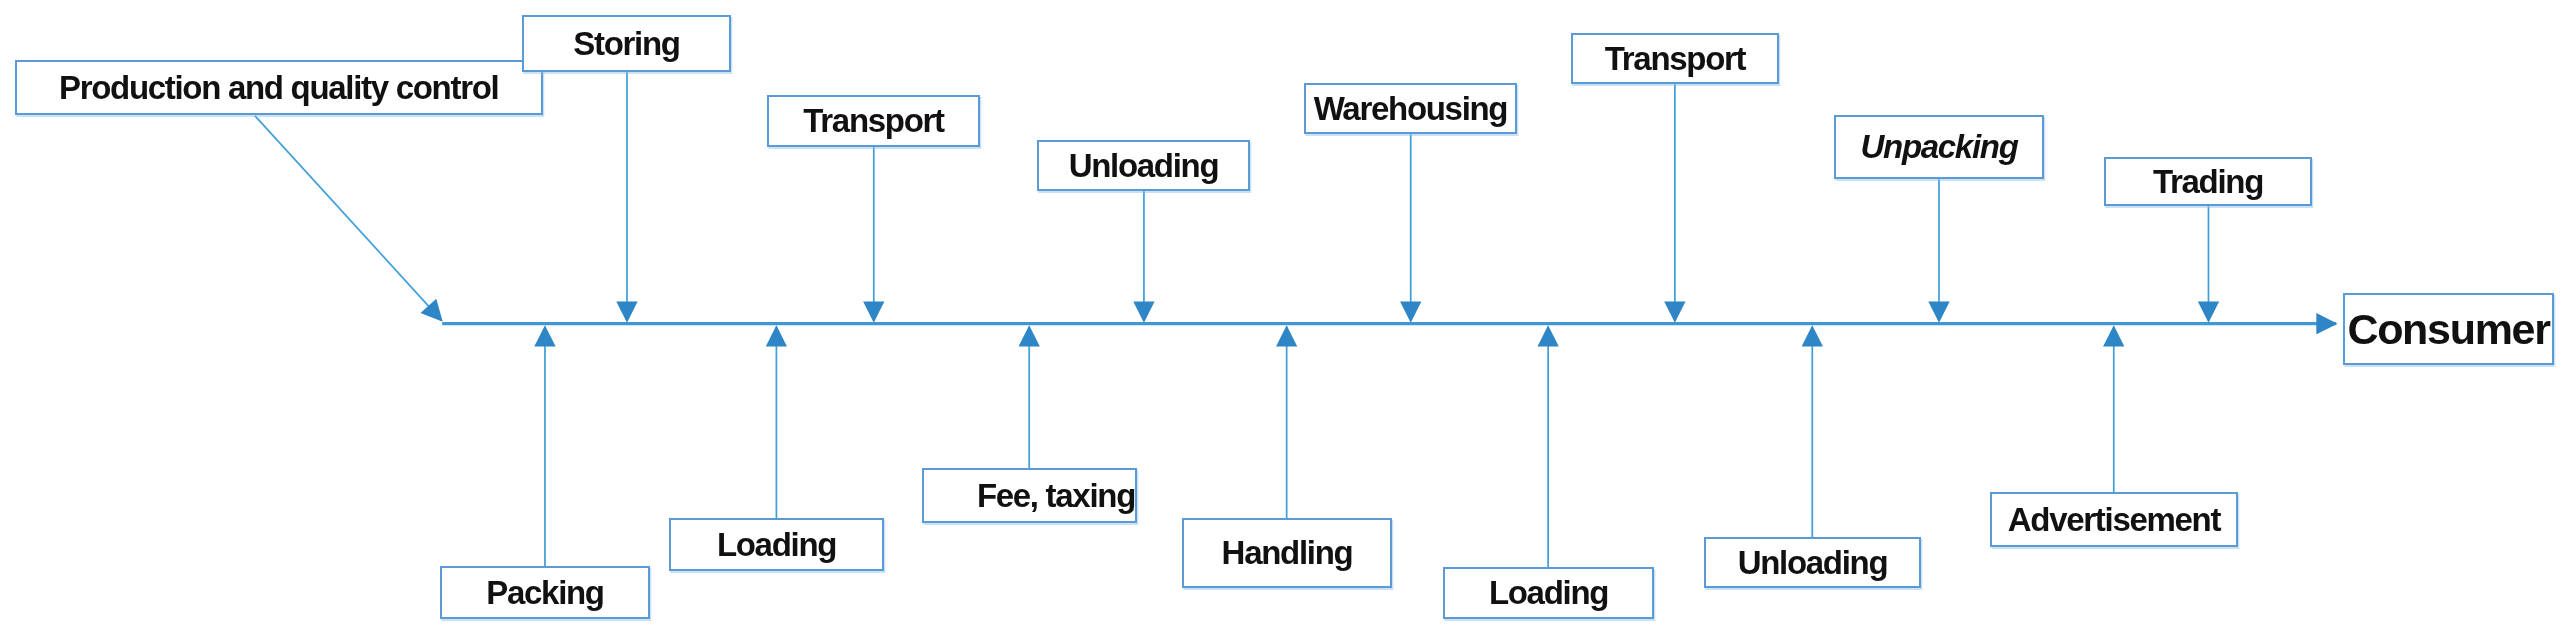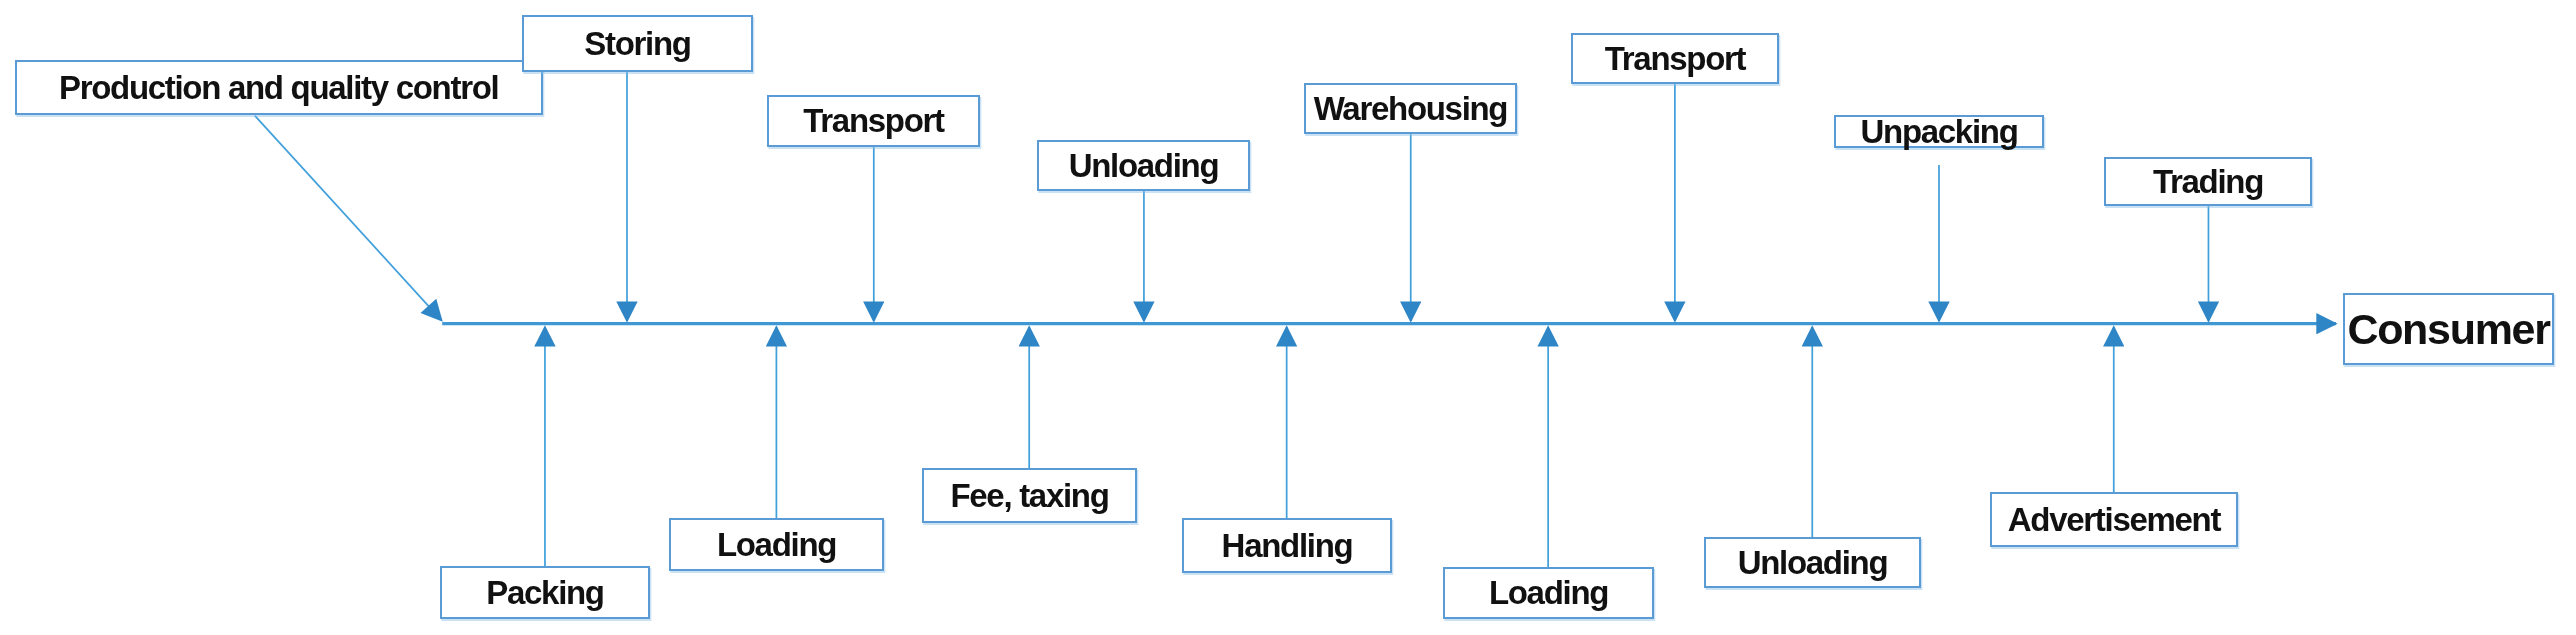--- a/index.html
+++ b/index.html
@@ -30,32 +30,32 @@
     box-shadow:1.3px 2px 0 rgba(137,190,230,0.45);
     display:flex;align-items:center;justify-content:center;
     color:var(--text);
     font-weight:bold;
     font-size:33px;
     letter-spacing:-1.3px;
     white-space:nowrap;
   }
   
   #node-production      {left:14.7px;  top:60px;  width:528px; height:55px;}
-  #node-storing         {left:522px; top:15.3px;  width:231px; height:57px;}
+  #node-storing         {left:522px; top:15.3px;  width:209px; height:57px;}
   #node-transport-1     {left:767px;top:95px; width:213px; height:52px;}
   #node-unloading-top   {left:1037px;top:140px; width:213px; height:51px;}
   #node-warehousing     {left:1304px;top:83px; width:213px; height:51px;}
   #node-transport-2     {left:1571px;top:33px;  width:208px; height:51px;}
-  #node-unpacking       {left:1834px;top:115px; width:210px; height:33px;}
+  #node-unpacking       {left:1834px;top:115px; width:210px; height:64px;font-style:italic;}
   #node-trading         {left:2104px;top:157px; width:208px; height:49px;}
   
   #node-packing         {left:440px; top:566px; width:210px; height:53px;}
   #node-loading-1       {left:669px;top:518px; width:215px; height:53px;}
-  #node-fee-taxing      {left:922px;top:468px; width:215px; height:55px;}
-  #node-handling        {left:1182px;top:518px; width:210px; height:55px;}
+  #node-fee-taxing      {left:922px;top:468px; width:215px; height:55px;justify-content:flex-end;}
+  #node-handling        {left:1182px;top:518px; width:210px; height:70px;}
   #node-loading-2       {left:1443px;top:567px; width:211px; height:52px;}
   #node-unloading-bottom{left:1704px;top:537px; width:217px; height:51px;}
   #node-advertisement   {left:1990px;top:492px; width:248px; height:55px;}
   
   #node-consumer{
     left:2343px;top:293px;width:211px;height:72px;
     font-size:43px;letter-spacing:-1.3px;
   }
 </style>
 </head>

